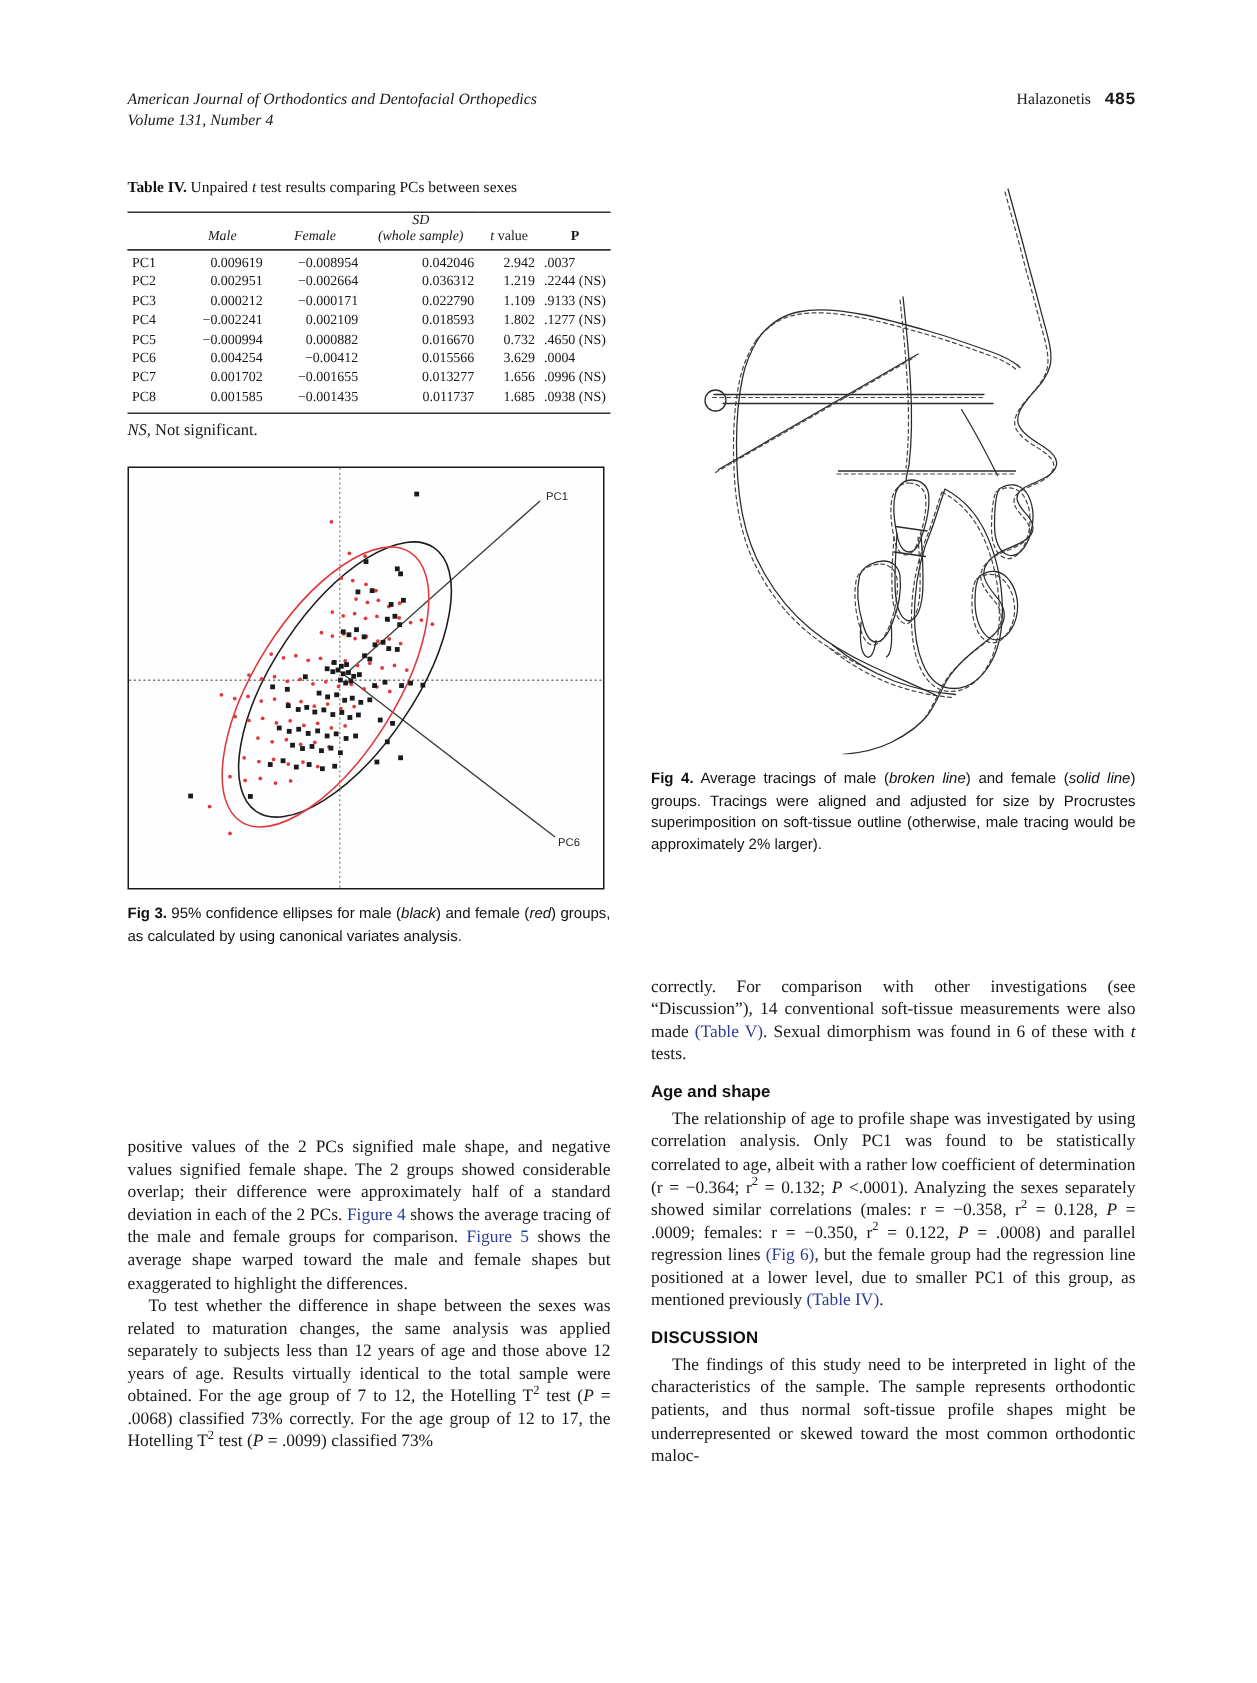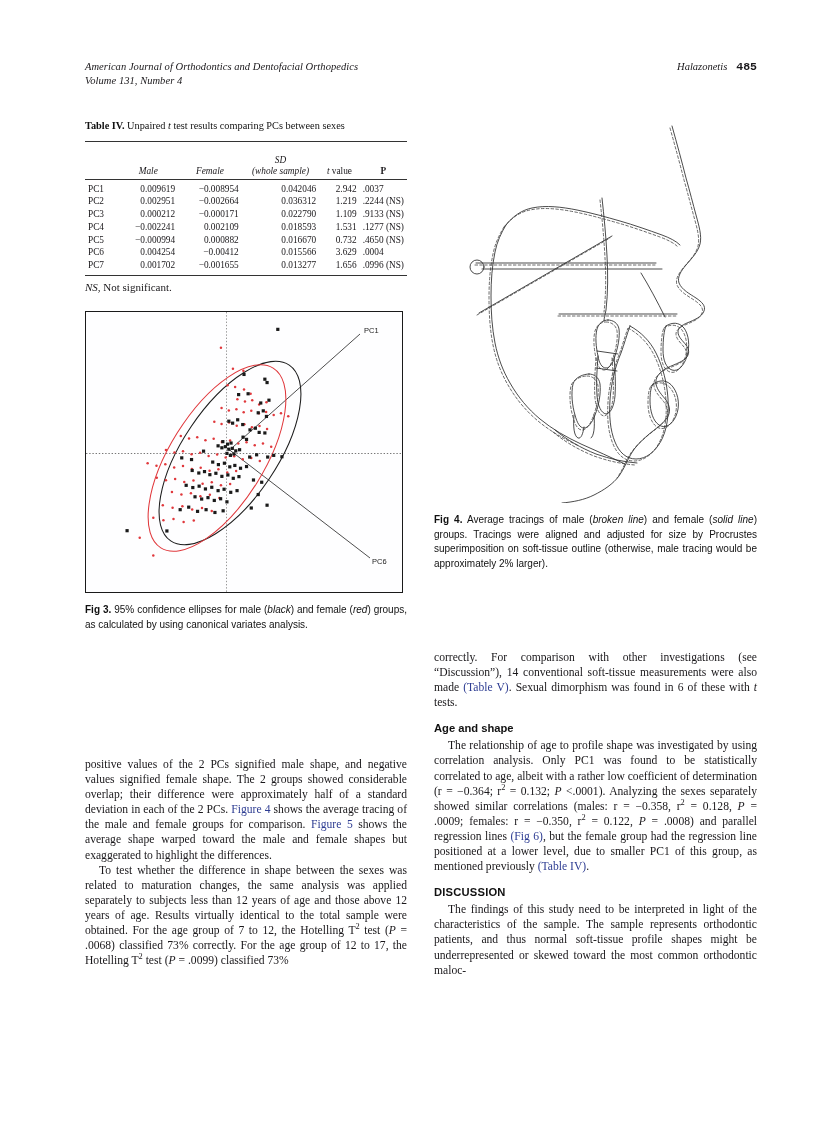--- a/index.html
+++ b/index.html
@@ -44,21 +44,20 @@
   }
   .runhead-left .vol { font-style: italic; }
   .runhead-right {
     position: absolute;
     right: 0; top: 0;
     font-size: 10.5px;
     line-height: 14px;
     white-space: nowrap;
   }
   .runhead-right .author {
-    font-style: italic;
     margin-top: 12px;
   }
   .runhead-right .pageno {
     font-family: Liberation Mono, monospace;
     font-weight: bold;
     font-size: 11.5px;
     margin-left: 9px;
   }
 
   
@@ -90,21 +89,21 @@
   .table-title .it { font-style: italic; }
 
   table.data {
     border-collapse: collapse;
     width: 322px;
     font-size: 9.3px;
     font-family: "Liberation Serif", serif;
   }
   table.data thead tr.grp th {
     border-top: 1.1px solid #333;
-    padding-top: 13px;
+    padding-top: 0;
   }
   table.data th {
     font-weight: normal;
     font-style: italic;
     padding: 0.5px 3px;
     text-align: center;
     white-space: nowrap;
   }
   table.data thead tr.hdr th {
     padding-bottom: 3px;
@@ -271,21 +270,21 @@
           <td class="num">−0.000171</td>
           <td class="num">0.022790</td>
           <td class="num">1.109</td>
           <td class="pv">.9133 (NS)</td>
         </tr>
         <tr>
           <td class="rowlab">PC4</td>
           <td class="num">−0.002241</td>
           <td class="num">0.002109</td>
           <td class="num">0.018593</td>
-          <td class="num">1.531</td>
+          <td class="num">1.802</td>
           <td class="pv">.1277 (NS)</td>
         </tr>
         <tr>
           <td class="rowlab">PC5</td>
           <td class="num">−0.000994</td>
           <td class="num">0.000882</td>
           <td class="num">0.016670</td>
           <td class="num">0.732</td>
           <td class="pv">.4650 (NS)</td>
         </tr>
@@ -297,20 +296,28 @@
           <td class="num">3.629</td>
           <td class="pv">.0004</td>
         </tr>
         <tr>
           <td class="rowlab">PC7</td>
           <td class="num">0.001702</td>
           <td class="num">−0.001655</td>
           <td class="num">0.013277</td>
           <td class="num">1.656</td>
           <td class="pv">.0996 (NS)</td>
+        </tr>
+        <tr>
+          <td class="rowlab">PC8</td>
+          <td class="num">0.001585</td>
+          <td class="num">−0.001435</td>
+          <td class="num">0.011737</td>
+          <td class="num">1.685</td>
+          <td class="pv">.0938 (NS)</td>
         </tr>
       </tbody>
     </table>
     <div class="tbl-bottom"></div>
 
     <div class="tbl-note">
       <i>NS,</i><span> Not significant.</span>
     </div>
 
     <div class="fig3-wrap">

